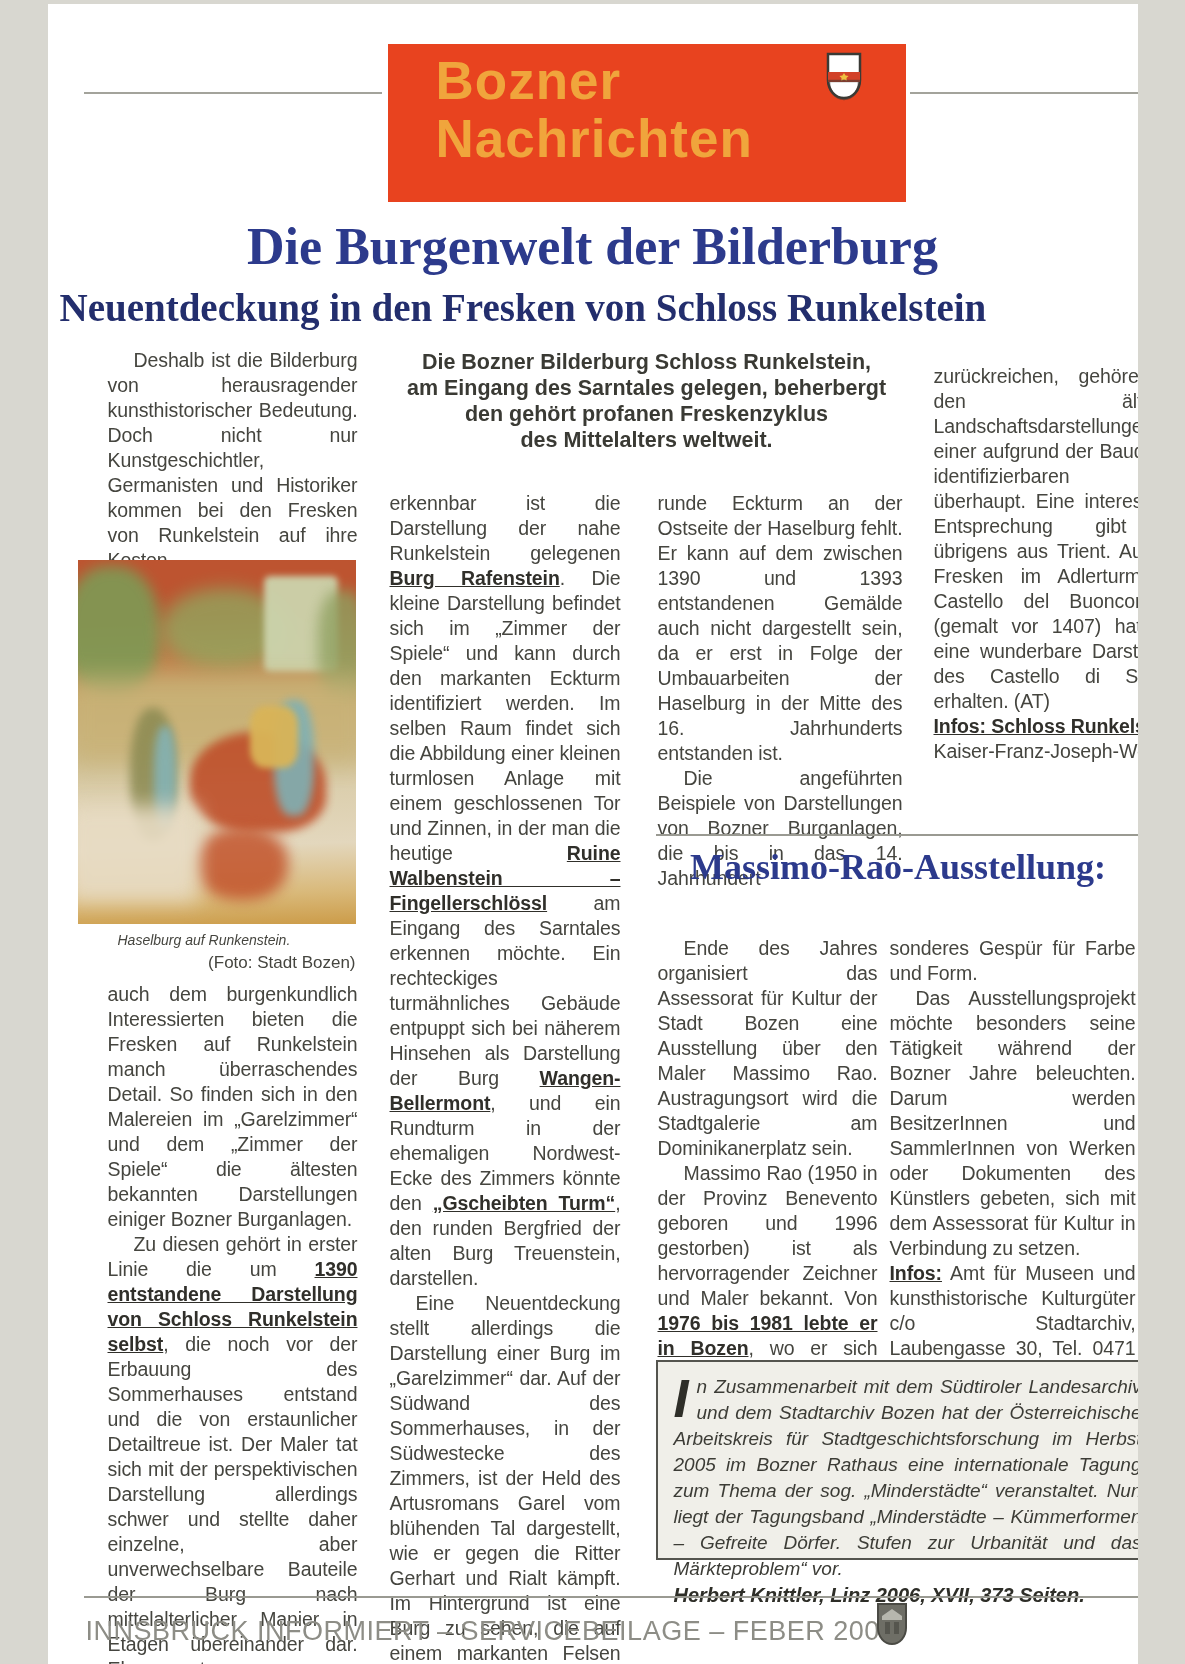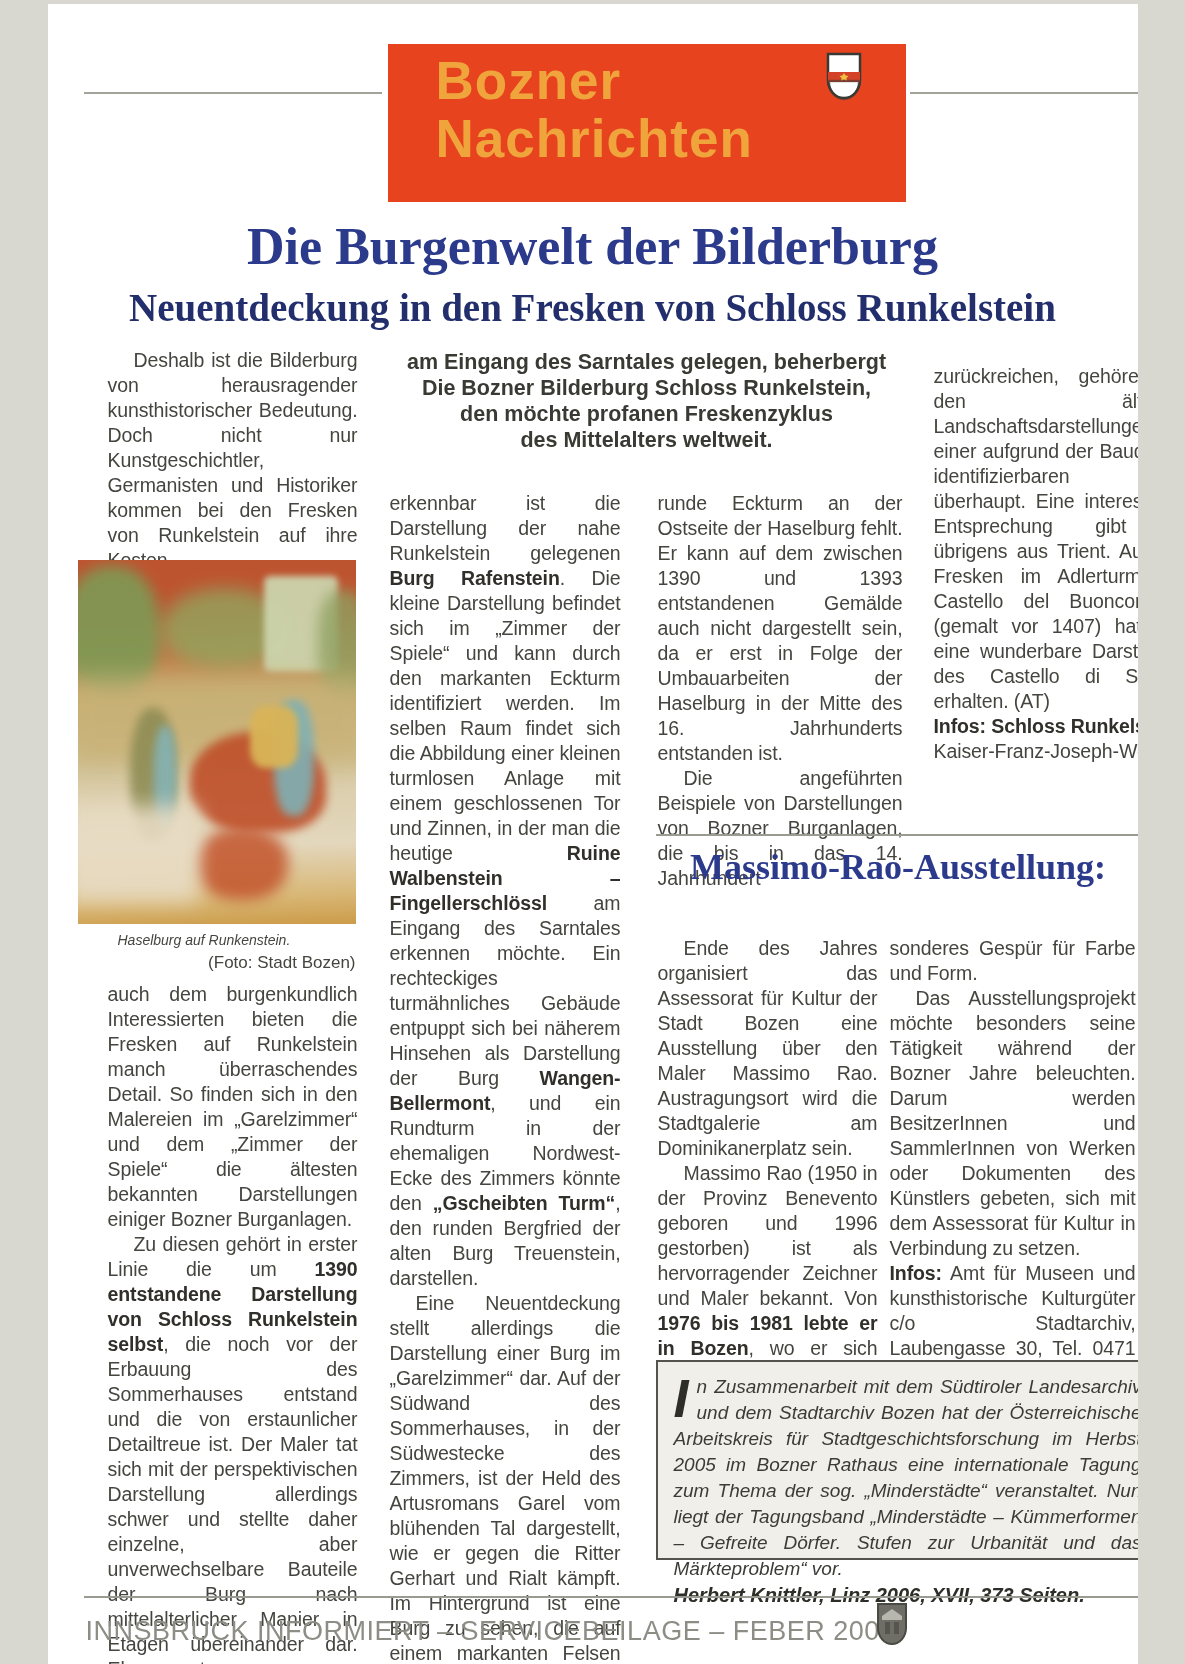--- a/index.html
+++ b/index.html
@@ -10,28 +10,28 @@
   .rule-left{left:36px;top:88px;width:298px;}
   .rule-right{left:862px;top:88px;width:288px;}
   .masthead{position:absolute;left:340px;top:40px;width:518px;height:158px;background:#e8431f;}
   .masthead-title{position:absolute;left:48px;top:8px;font-size:53px;line-height:58px;
         font-weight:bold;color:#f0a53c;letter-spacing:1px;}
   .masthead-title span{display:block;}
   .masthead-shield{position:absolute;right:44px;top:8px;width:36px;height:50px;}
   
   .headline{position:absolute;left:0;top:213px;width:100%;text-align:center;
         font-family:"Liberation Serif",serif;font-weight:bold;font-size:52px;color:#2c3a8c;}
-  .subhead{position:absolute;left:0;top:281px;width:100%;text-align:center;
+  .subhead{position:absolute;left:12px;top:281px;width:100%;
         font-family:"Liberation Serif",serif;font-weight:bold;font-size:39px;color:#232e6d;}
   
   .body-col{position:absolute;}
   .body-col p{margin:0;text-align:justify;font-size:19.5px;line-height:25px;color:#45453f;
         letter-spacing:-0.1px;}
   .body-col p.indent{text-indent:26px;}
-  .b{font-weight:bold;color:#302f2a;}
+  .b{font-weight:bold;color:#302f2a;text-decoration:underline;}
   .col1a{left:60px;top:344px;width:250px;}
   .col1b{left:60px;top:978px;width:250px;}
   .col2{left:342px;top:487px;width:231px;}
   .col3{left:610px;top:487px;width:245px;}
   .col4{left:886px;top:360px;width:256px;}
   .lead{position:absolute;left:342px;top:345px;width:514px;text-align:center;
         font-weight:bold;font-size:21.5px;line-height:26px;color:#3a3a34;}
   .lead span{display:block;}
   
   .fresco{position:absolute;left:30px;top:556px;width:278px;height:364px;overflow:hidden;
@@ -123,23 +123,23 @@
     <div class="caption-line">Haselburg auf Runkenstein.</div>
     <div class="caption-credit">(Foto: Stadt Bozen)</div>
   </div>
 
   <div class="body-col col1b">
       <p><span>auch dem burgenkundlich Interessierten bieten die Fresken auf Runkelstein manch überraschendes Detail. So finden sich in den Malereien im „Garelzimmer“ und dem „Zimmer der Spiele“ die ältesten bekannten Darstellungen einiger Bozner Burganlagen.</span></p>
       <p class="indent"><span>Zu diesen gehört in erster Linie die um </span><span class="b">1390 entstandene Darstellung von Schloss Runkelstein selbst</span><span>, die noch vor der Erbauung des Sommerhauses entstand und die von erstaunlicher Detailtreue ist. Der Maler tat sich mit der perspektivischen Darstellung allerdings schwer und stellte daher einzelne, aber unverwechselbare Bauteile der Burg nach mittelalterlicher Manier in Etagen übereinander dar. Ebenso gut</span></p>
     </div>
 
   <div class="lead">
+    <span>Die Bozner Bilderburg Schloss Runkelstein,</span>
     <span>am Eingang des Sarntales gelegen, beherbergt</span>
-    <span>Die Bozner Bilderburg Schloss Runkelstein,</span>
-    <span>den möchte profanen Freskenzyklus</span>
+    <span>den gehört profanen Freskenzyklus</span>
     <span>des Mittelalters weltweit.</span>
   </div>
 
   <div class="body-col col2">
       <p><span>erkennbar ist die Darstellung der nahe Runkelstein gelegenen </span><span class="b">Burg Rafenstein</span><span>. Die kleine Darstellung befindet sich im „Zimmer der Spiele“ und kann durch den markanten Eckturm identifiziert werden. Im selben Raum findet sich die Abbildung einer kleinen turmlosen Anlage mit einem geschlossenen Tor und Zinnen, in der man die heutige </span><span class="b">Ruine Walbenstein – Fingellerschlössl</span><span> am Eingang des Sarntales erkennen möchte. Ein rechteckiges turmähnliches Gebäude entpuppt sich bei näherem Hinsehen als Darstellung der Burg </span><span class="b">Wangen-Bellermont</span><span>, und ein Rundturm in der ehemaligen Nordwest-Ecke des Zimmers könnte den </span><span class="b">„Gscheibten Turm“</span><span>, den runden Bergfried der alten Burg Treuenstein, darstellen.</span></p>
       <p class="indent"><span>Eine Neuentdeckung stellt allerdings die Darstellung einer Burg im „Garelzimmer“ dar. Auf der Südwand des Sommerhauses, in der Südwestecke des Zimmers, ist der Held des Artusromans Garel vom blühenden Tal dargestellt, wie er gegen die Ritter Gerhart und Rialt kämpft. Im Hintergrund ist eine Burg zu sehen, die auf einem markanten Felsen liegt, während die übrige Umgebung eher flach aussieht. Die Darstellung entspricht in einigen Details dem Grundriss der </span></p>
     </div>
   <div class="body-col col3">
       <p><span>runde Eckturm an der Ostseite der Haselburg fehlt. Er kann auf dem zwischen 1390 und 1393 entstandenen Gemälde auch nicht dargestellt sein, da er erst in Folge der Umbauarbeiten der Haselburg in der Mitte des 16. Jahrhunderts entstanden ist.</span></p>
       <p class="indent"><span>Die angeführten Beispiele von Darstellungen von Bozner Burganlagen, die bis in das 14. Jahrhundert</span></p>

